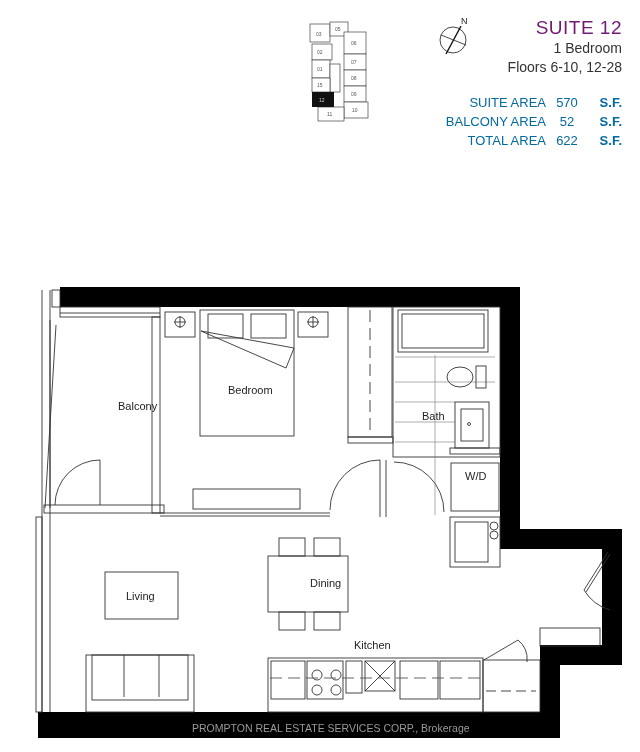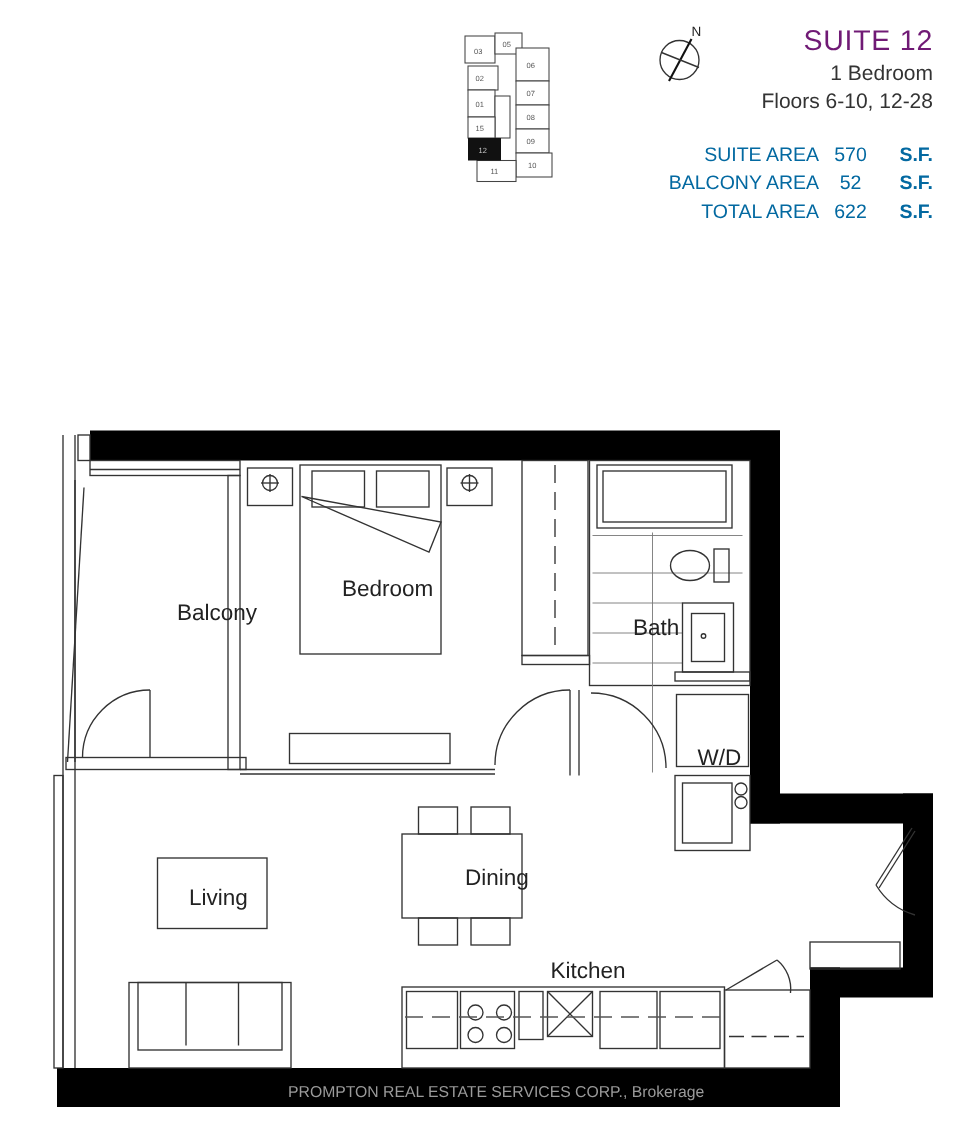--- a/index.html
+++ b/index.html
@@ -5,21 +5,21 @@
   html, body { margin:0; padding:0; background:#fff; }
   body { width:640px; height:752px; position:relative; overflow:hidden; font-family:"Liberation Sans", sans-serif; color:#222; }
   .abs { position:absolute; }
   .hdr-title { right:18px; top:17px; font-size:19px; letter-spacing:0.5px; color:#701a75; text-align:right; }
   .hdr-sub { right:18px; font-size:14px; color:#333; text-align:center; }
   .area-row { right:18px; font-size:13px; color:#0369a1; display:flex; gap:0; }
   .area-row span { display:inline-block; }
   .area-label { width:120px; text-align:right; }
   .area-val { width:42px; text-align:center; }
   .area-unit { width:34px; text-align:right;font-weight:bold; }
-  .room-label { font-size:15px; color:#222;text-align:center; }
+  .room-label { font-size:11px; color:#222;text-align:center; }
   svg { position:absolute; left:0; top:0; }
   .footer { font-size:10.5px; color:#9a9a9a;text-align:center; }
 </style>
 </head>
 <body>
 
 <div class="abs hdr-title">SUITE 12</div>
 <div class="abs hdr-sub" style="top:40px;">1 Bedroom</div>
 <div class="abs hdr-sub" style="top:59px;">Floors 6-10, 12-28</div>
 
@@ -200,18 +200,18 @@
     <line x1="610" y1="554" x2="586" y2="592"></line>
     <path d="M584 590 A 45 45 0 0 0 610 610"></path>
 
     <rect x="36" y="517" width="6" height="195"></rect>
   </g>
 </svg>
 
 <div class="abs room-label" style="left:82px;top:400px;padding-left:36px;">Balcony</div>
 <div class="abs room-label" style="left:228px;top:384px;">Bedroom</div>
 <div class="abs room-label" style="left:422px;top:410px;">Bath</div>
-<div class="abs room-label" style="left:465px;top:497px;">W/D</div>
+<div class="abs room-label" style="left:465px;top:470px;">W/D</div>
 <div class="abs room-label" style="left:126px;top:590px;">Living</div>
 <div class="abs room-label" style="left:292px;top:577px;padding-left:18px;">Dining</div>
-<div class="abs room-label" style="left:355px;top:639px;padding-left:12px;">Kitchen</div>
+<div class="abs room-label" style="left:342px;top:639px;padding-left:12px;">Kitchen</div>
 
 <div class="abs footer" style="left:192px;top:722px;">PROMPTON REAL ESTATE SERVICES CORP., Brokerage</div>
 
 </body></html>

